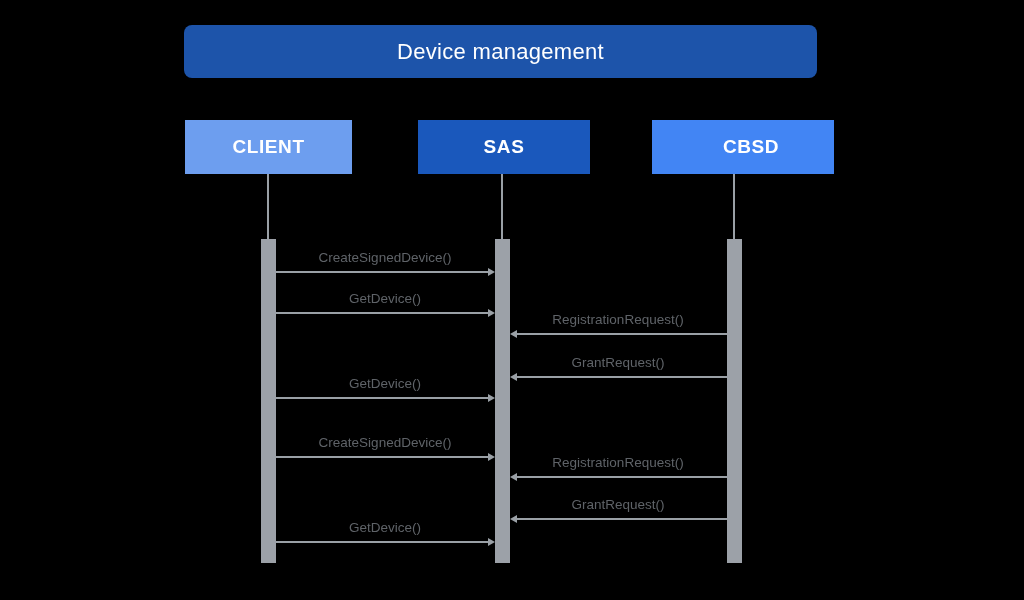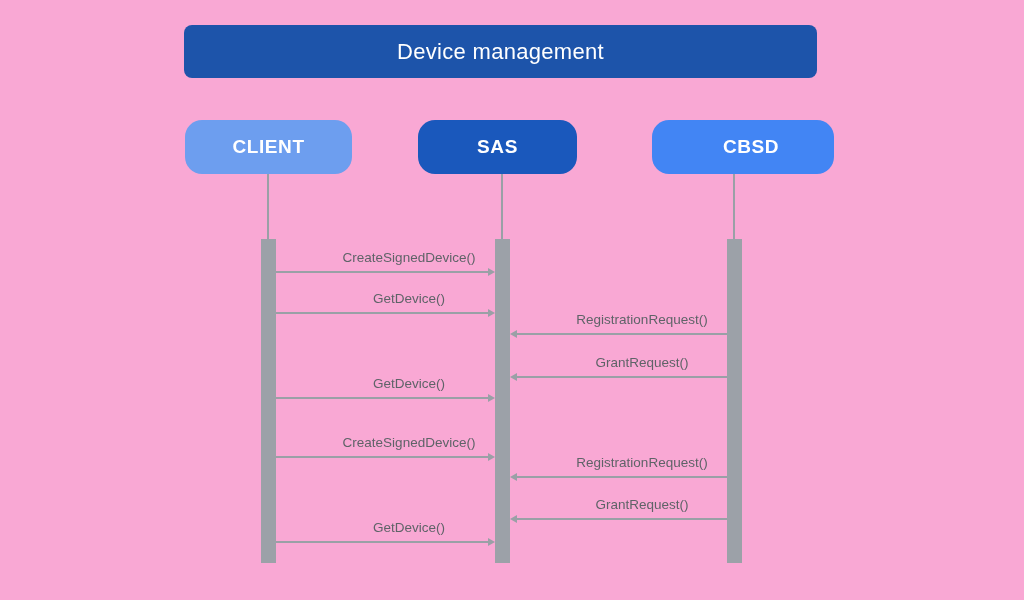--- a/index.html
+++ b/index.html
@@ -10,21 +10,21 @@
     width: 1024px;
     height: 600px;
     background: #ffffff;
     font-family: "Liberation Sans", sans-serif;
     overflow: hidden;
   }
   .canvas {
     position: relative;
     width: 1024px;
     height: 600px;
-    background: #f9a8d4;
+    background: #000000;
     text-decoration: underline;
   }
   .title-bar {
     position: absolute;
     left: 184px;
     top: 25px;
     width: 633px;
     height: 53px;
     border-radius: 8px;
     display: flex;
@@ -34,21 +34,21 @@
   .title-bar span {
     color: #ffffff;
     font-size: 22px;
     font-weight: 500;
     letter-spacing: 0.3px;
   }
   .actor-box {
     position: absolute;
     top: 120px;
     height: 54px;
-    border-radius: 17px;
+    border-radius: 0;
     display: flex;
     align-items: center;
     justify-content: center;
   }
   .actor-box span {
     color: #ffffff;
     font-weight: bold;
     font-size: 19px;
     letter-spacing: 0.6px;
   }
@@ -58,21 +58,20 @@
   }
   .activation-bar {
     position: absolute;
   }
   .msg-label {
     position: absolute;
     font-size: 13.5px;
     text-align: center;
     line-height: 16px;
     white-space: nowrap;
-    margin-left: 24px;
   }
   .msg-line {
     position: absolute;
     height: 1.5px;
   }
   .arrowhead {
     position: absolute;
     width: 0;
     height: 0;
     border-top: 4px solid transparent;
@@ -85,21 +84,21 @@
 <div class="canvas">
   <div class="title-bar" id="title-bar" style="background: rgb(29, 84, 170);">
     <span>Device management</span>
   </div>
   <div id="diagram-layer">
       <div class="actor-box" style="left: 185px; width: 167px; background: rgb(109, 158, 239);">
         <span>CLIENT</span>
       </div>
       <div class="lifeline-stub" style="left: 267.25px; top: 174px; height: 65px; background: rgb(154, 160, 166);"></div>
       <div class="activation-bar" style="left: 260.5px; top: 239px; width: 15px; height: 324px; background: rgb(156, 161, 168);"></div>
-      <div class="actor-box" style="left: 418px; width: 159px; background: rgb(26, 88, 188);">
+      <div class="actor-box" style="left: 418px; width: 172px; background: rgb(26, 88, 188);">
         <span>SAS</span>
       </div>
       <div class="lifeline-stub" style="left: 501.25px; top: 174px; height: 65px; background: rgb(154, 160, 166);"></div>
       <div class="activation-bar" style="left: 494.5px; top: 239px; width: 15px; height: 324px; background: rgb(156, 161, 168);"></div>
       <div class="actor-box" style="left: 652px; width: 166px; background: rgb(66, 133, 244); padding-left: 16px;">
         <span>CBSD</span>
       </div>
       <div class="lifeline-stub" style="left: 733.25px; top: 174px; height: 65px; background: rgb(154, 160, 166);"></div>
       <div class="activation-bar" style="left: 726.5px; top: 239px; width: 15px; height: 324px; background: rgb(156, 161, 168);"></div>
       <div class="msg-line" style="left: 275.5px; width: 213px; top: 271.25px; background: rgb(154, 160, 166);"></div>

